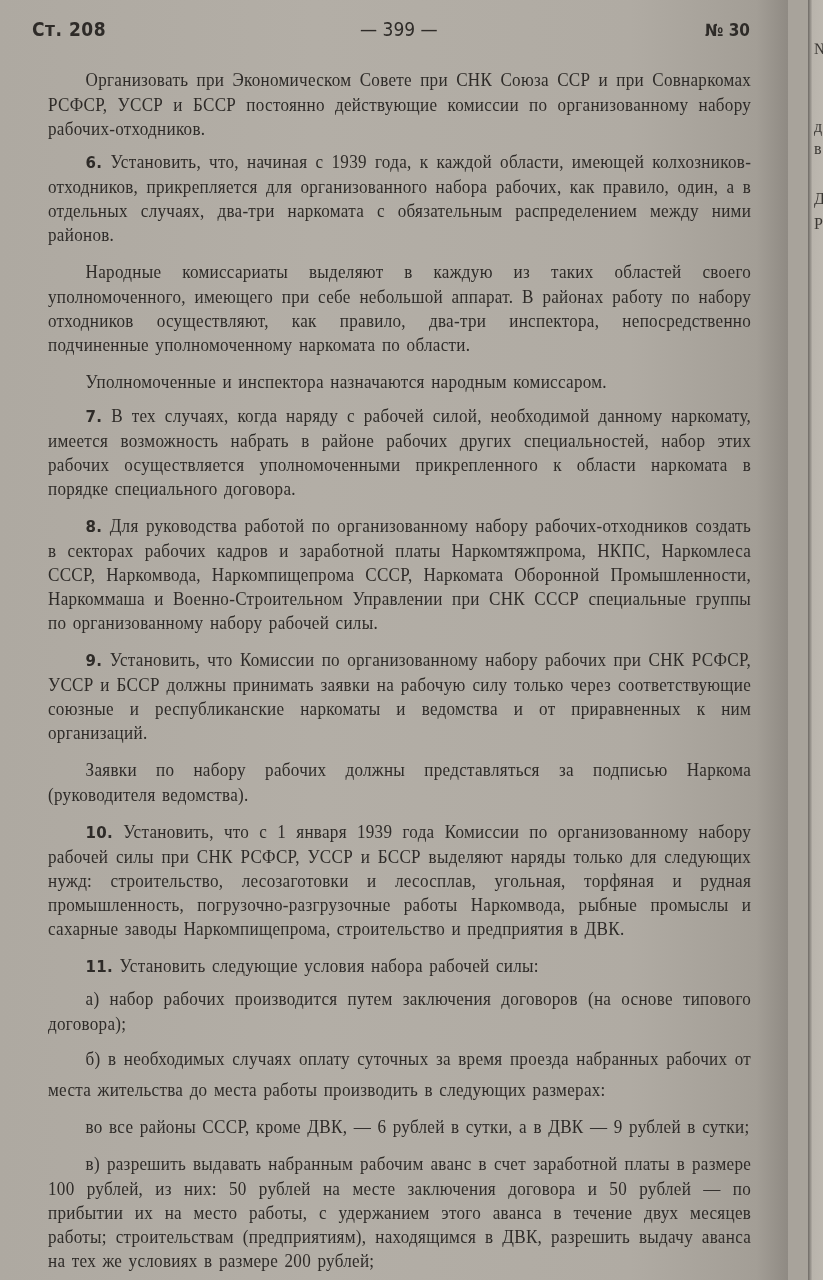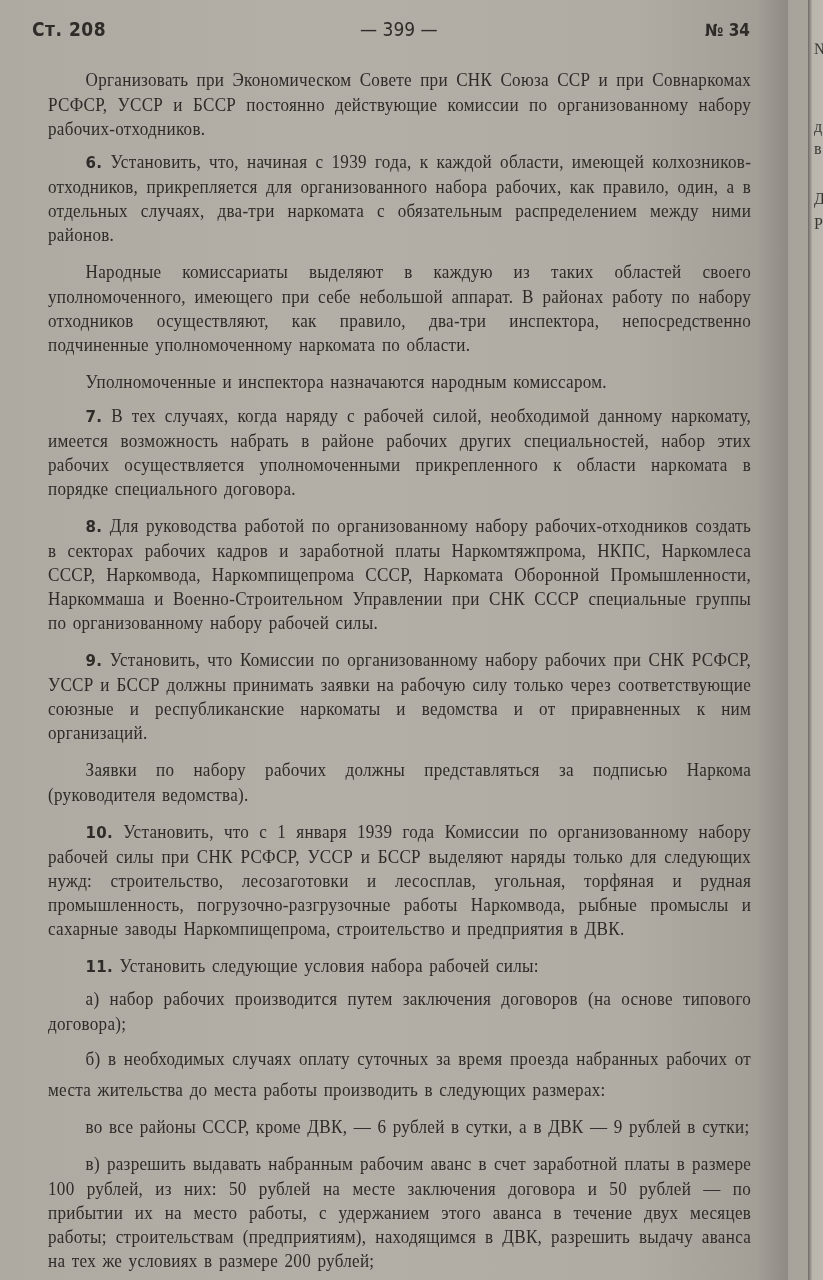--- a/index.html
+++ b/index.html
@@ -40,21 +40,21 @@
     .num { font-family: "DejaVu Sans", sans-serif; font-weight: bold; font-size: 16px; }
     .sub { margin-bottom: 8px !important; }
   </style>
 </head>
 <body>
 
 <div class="page">
   <div class="header">
     <span class="hdr-left">Ст. 208</span>
     <span class="hdr-center">— 399 —</span>
-    <span class="hdr-right">№ 34</span>
+    <span class="hdr-right">№ 30</span>
   </div>
 
   <div class="body-text">
     <p style="margin-bottom:9px"><span class="num"></span><span>Организовать при Экономическом Совете при СНК Союза ССР и при Совнаркомах РСФСР, УССР и БССР постоянно действующие комиссии по организованному набору рабочих-отходников.</span></p>
     <p><span class="num">6.</span> <span>Установить, что, начиная с 1939 года, к каждой области, имеющей колхозников-отходников, прикрепляется для организованного набора рабочих, как правило, один, а в отдельных случаях, два-три наркомата с обязательным распределением между ними районов.</span></p>
     <p><span class="num"></span><span>Народные комиссариаты выделяют в каждую из таких областей своего уполномоченного, имеющего при себе небольшой аппарат. В районах работу по набору отходников осуществляют, как правило, два-три инспектора, непосредственно подчиненные уполномоченному наркомата по области.</span></p>
     <p style="margin-bottom:9px"><span class="num"></span><span>Уполномоченные и инспектора назначаются народным комиссаром.</span></p>
     <p><span class="num">7.</span> <span>В тех случаях, когда наряду с рабочей силой, необходимой данному наркомату, имеется возможность набрать в районе рабочих других специальностей, набор этих рабочих осуществляется уполномоченными прикрепленного к области наркомата в порядке специального договора.</span></p>
     <p><span class="num">8.</span> <span>Для руководства работой по организованному набору рабочих-отходников создать в секторах рабочих кадров и заработной платы Наркомтяжпрома, НКПС, Наркомлеса СССР, Наркомвода, Наркомпищепрома СССР, Наркомата Оборонной Промышленности, Наркоммаша и Военно-Строительном Управлении при СНК СССР специальные группы по организованному набору рабочей силы.</span></p>
     <p><span class="num">9.</span> <span>Установить, что Комиссии по организованному набору рабочих при СНК РСФСР, УССР и БССР должны принимать заявки на рабочую силу только через соответствующие союзные и республиканские наркоматы и ведомства и от приравненных к ним организаций.</span></p>

